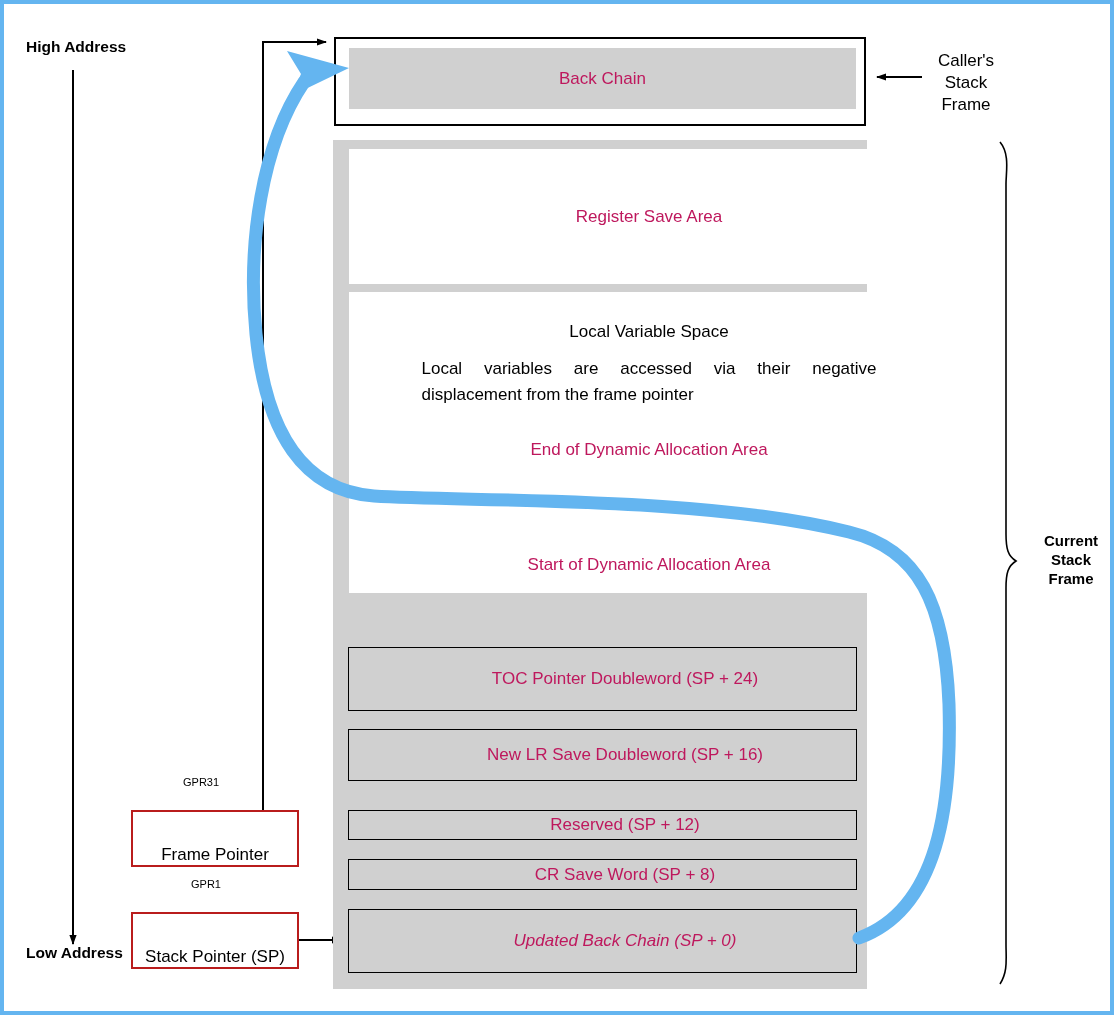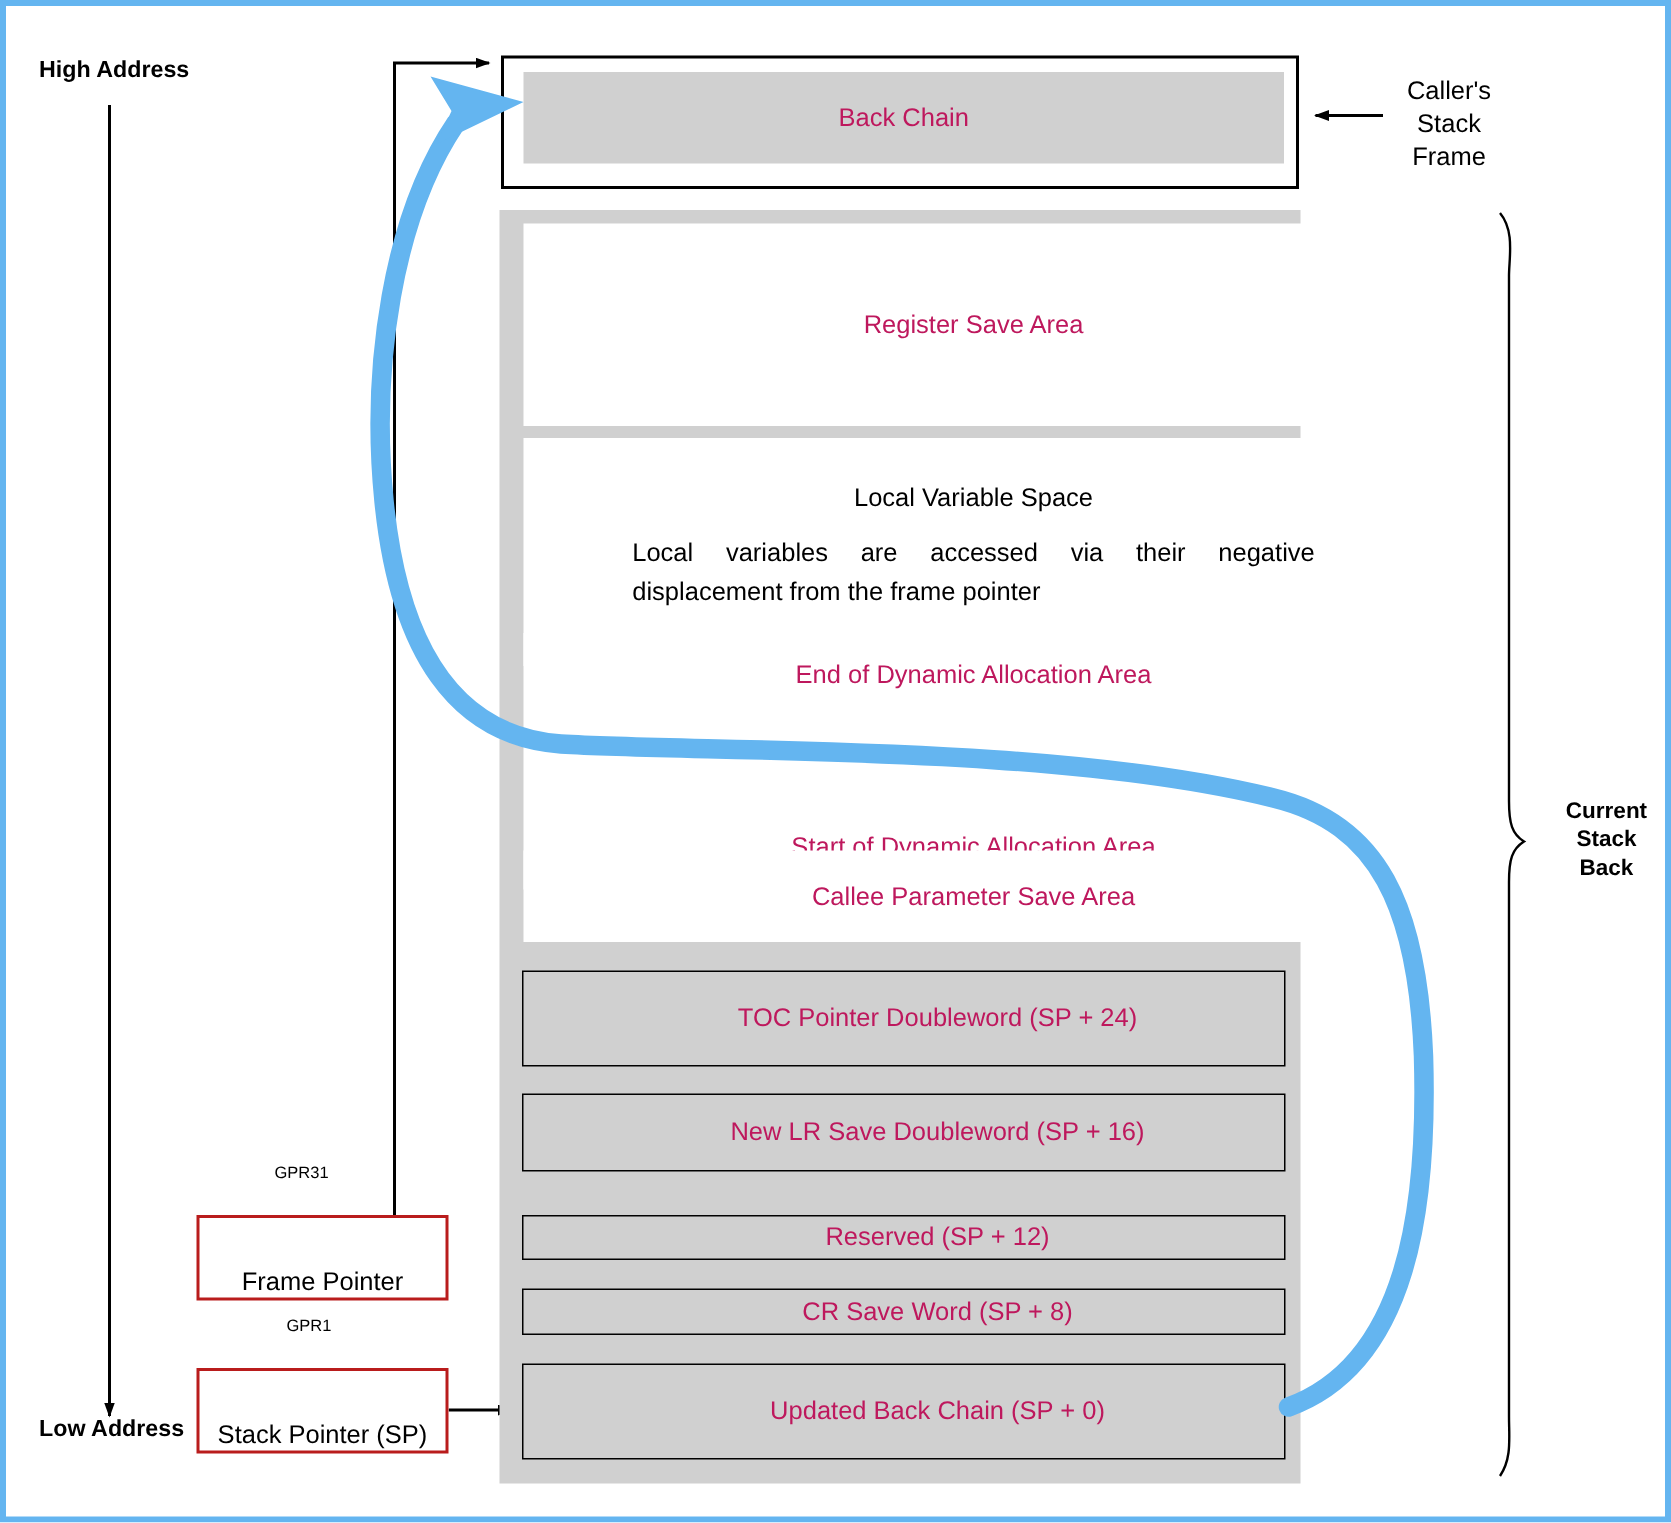--- a/index.html
+++ b/index.html
@@ -175,47 +175,44 @@
   <div class="abs wbox layer" style="top:288px; height:122px; justify-content:flex-start; padding-top:30px;">
     <div class="lv-title">Local Variable Space</div>
     <div class="lv-para">Local variables are accessed via their negative displacement from the frame pointer</div>
   </div>
 
   <div class="abs wbox layer" style="top:418px; height:135px; justify-content:space-between; padding:18px 0;">
     <span class="boxtext">End of Dynamic Allocation Area</span>
     <span class="boxtext">Start of Dynamic Allocation Area</span>
   </div>
 
-  <div class="abs wbox layer" style="top:563px; height:61px;">
-    <span class="boxtext">Callee Parameter Save Area</span>
-  </div>
 
   <div class="abs gbox layer" style="top:643px; height:64px;">
     <span class="boxtext">TOC Pointer Doubleword (SP + 24)</span>
   </div>
 
   <div class="abs gbox layer" style="top:725px; height:52px;">
     <span class="boxtext">New LR Save Doubleword (SP + 16)</span>
   </div>
 
   <div class="abs gbox layer" style="top:806px; height:30px;">
     <span class="boxtext">Reserved (SP + 12)</span>
   </div>
 
   <div class="abs gbox layer" style="top:855px; height:31px;">
     <span class="boxtext">CR Save Word (SP + 8)</span>
   </div>
 
-  <div class="abs gbox layer" style="top:905px; height:64px;">
+  <div class="abs gbox layer" style="top:905px; height:64px;font-style:italic;">
     <span class="boxtext">Updated Back Chain (SP + 0)</span>
   </div>
 
   <div class="abs side-lbl side-lbl-bold layer" style="left:1028px; top:527px; width:78px;">Current
 Stack
-Back</div>
+Frame</div>
 
   <div class="abs lbl layer" style="left:179px; top:772px;">GPR31</div>
   <div class="abs regbox layer" style="left:127px; top:806px; width:168px; height:57px;">
     <span>Frame Pointer</span>
   </div>
 
   <div class="abs lbl layer" style="left:187px; top:874px;">GPR1</div>
   <div class="abs regbox layer" style="left:127px; top:908px; width:168px; height:57px;">
     <span>Stack Pointer (SP)</span>
   </div>

